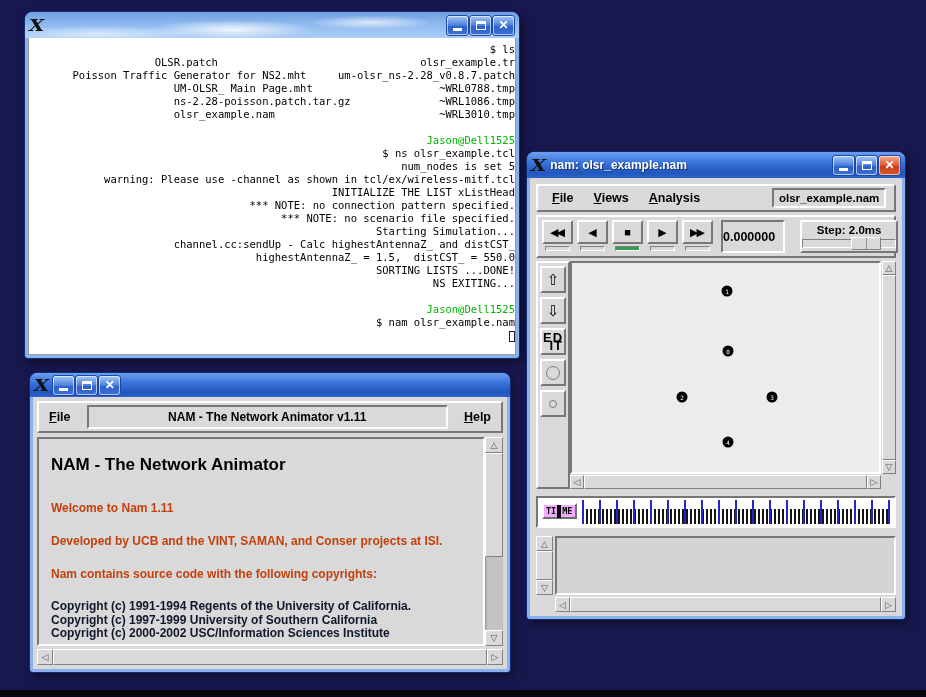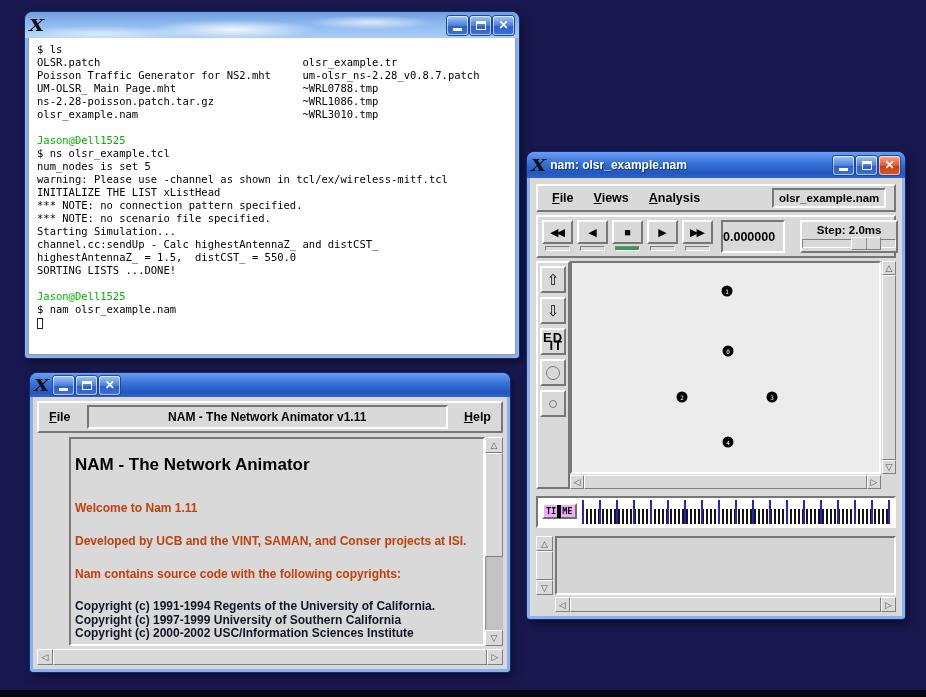--- a/index.html
+++ b/index.html
@@ -28,39 +28,39 @@
   .xpbtn.red { background:linear-gradient(#f6ab8e 0%, #e0562e 50%, #c83e16 55%, #d8582e 100%); }
   .g-min { width:9px; height:3px; background:#fff; margin-top:9px; }
   .g-max { width:10px; height:9px; border:1px solid #fff; border-top:3px solid #fff; }
   .g-close { font-size:12px; font-weight:bold; line-height:1; }
 
   
   #xterm-window { left:25px; top:12px; width:494px; height:346px; }
   .term-body { background:#fff; height:calc(100% - 26px); border:1px solid #9a9a9a; border-top:none;
     padding:5px 0 0 8px; overflow:hidden; }
   .tline { font-family:"DejaVu Sans Mono", monospace; font-size:10.5px; line-height:13px;
-    white-space:pre; color:#000; }
+    white-space:pre; color:#000;text-align:right; }
   .tline.green { color:#00b400; }
   .cursor { display:inline-block; width:6px; height:11px; border:1px solid #222; vertical-align:middle; }
 
   
   .raised { border-top:2px solid #fff; border-left:2px solid #fff; border-right:2px solid #777; border-bottom:2px solid #777; }
   .sunken { border-top:2px solid #777; border-left:2px solid #777; border-right:2px solid #fff; border-bottom:2px solid #fff; }
   .tk { background:#d9d9d9; }
   .menu-item { display:inline-block; font-size:12.5px; font-weight:bold; color:#000; padding:3px 6px; }
   .menu-item::first-letter { text-decoration:underline; }
 
   
   #console-window { left:30px; top:373px; width:480px; height:299px; }
   #console-window .xp-title { height:24px; }
   .console-body { background:#d9d9d9; height:calc(100% - 24px); padding:4px; display:flex; flex-direction:column; }
   .console-menubar { display:flex; align-items:center; padding:2px 4px; }
   .console-menubar .center-box { flex:1; margin:0 10px; text-align:center; font-size:12px; font-weight:bold; padding:3px 2px; }
   .console-main { flex:1; display:flex; margin-top:4px; min-height:0; }
-  .console-text { flex:1; padding:12px 8px 0 4px; overflow:hidden;margin-left:32px; }
+  .console-text { flex:1; padding:12px 8px 0 12px; overflow:hidden; }
   .console-text h1 { font-size:17px; font-weight:bold; color:#000; margin:4px 0 26px 0; }
   .console-para { font-size:12px; font-weight:bold; color:#c2410c; margin-bottom:19px; }
   .console-copy { font-size:12px; font-weight:bold; color:#0f172a; line-height:13.5px; }
 
   
   .vsb { width:18px; display:flex; flex-direction:column; background:#c3c3c3; box-shadow:inset 1px 1px 2px #8c8c8c; }
   .hsb { height:16px; display:flex; background:#c3c3c3; box-shadow:inset 1px 1px 2px #8c8c8c; }
   .sb-btn { background:#d9d9d9; display:flex; align-items:center; justify-content:center;
     font-size:9px; color:#555; border:1px solid; border-color:#fff #808080 #808080 #fff; flex:none; }
   .vsb .sb-btn { height:16px; }
@@ -158,20 +158,21 @@
       <div class="tline">$ ns olsr_example.tcl</div>
       <div class="tline">num_nodes is set 5</div>
       <div class="tline">warning: Please use -channel as shown in tcl/ex/wireless-mitf.tcl</div>
       <div class="tline">INITIALIZE THE LIST xListHead</div>
       <div class="tline">*** NOTE: no connection pattern specified.</div>
       <div class="tline">*** NOTE: no scenario file specified.</div>
       <div class="tline">Starting Simulation...</div>
       <div class="tline">channel.cc:sendUp - Calc highestAntennaZ_ and distCST_</div>
       <div class="tline">highestAntennaZ_ = 1.5,  distCST_ = 550.0</div>
       <div class="tline">SORTING LISTS ...DONE!</div>
+      <div class="tline">NS EXITING...</div>
       <div class="tline">&nbsp;</div>
       <div class="tline green">Jason@Dell1525</div>
       <div class="tline">$ nam olsr_example.nam</div>
       <div class="tline"><span class="cursor"></span></div>
     </div>
 </div>
 
 <div class="xp-window" id="console-window">
   <div class="xp-title title-blue">
     <span class="x-logo">X</span>

